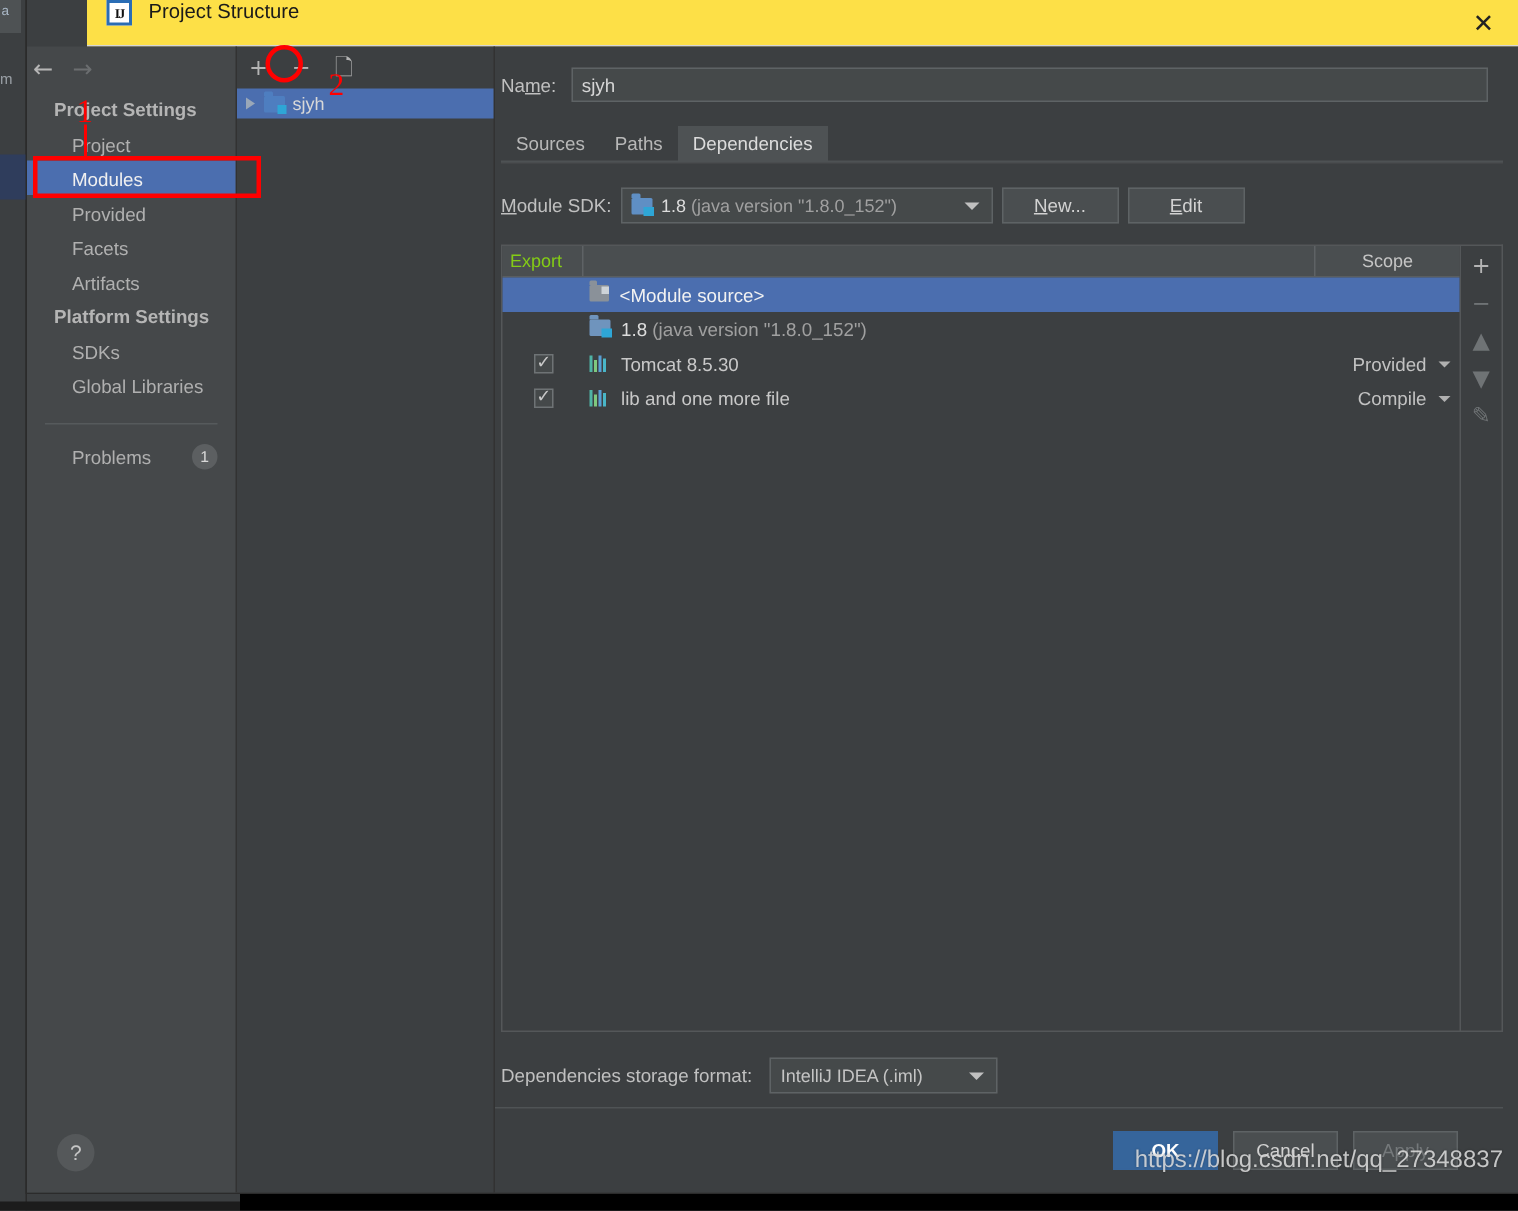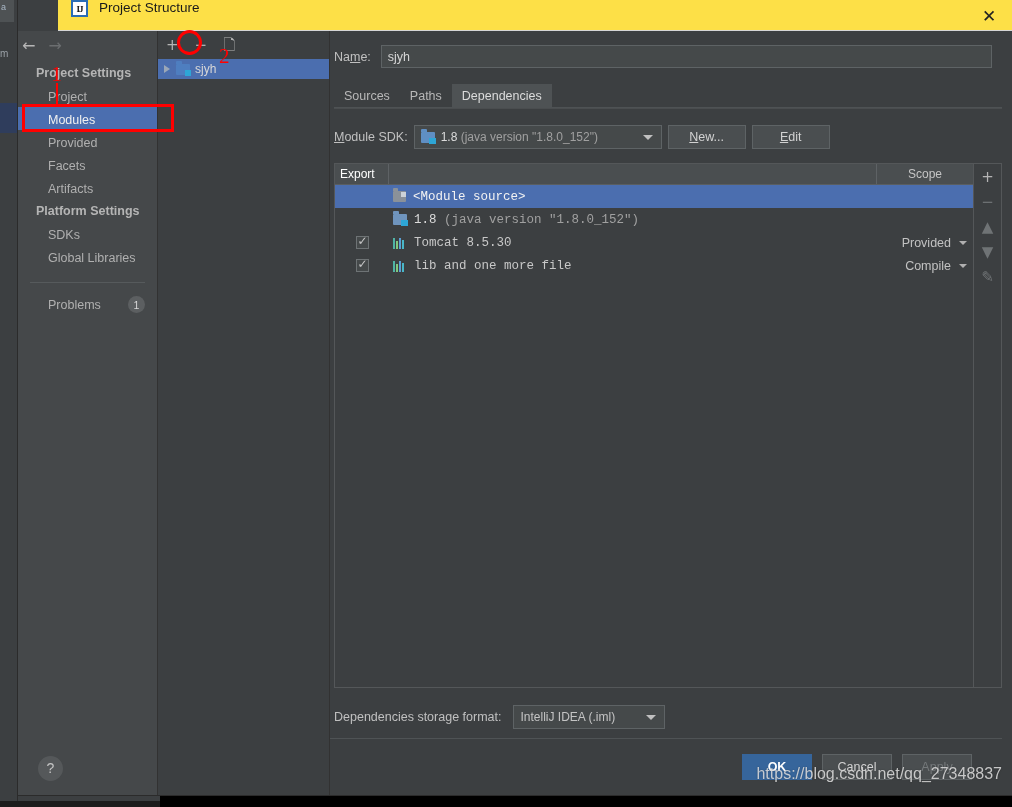--- a/index.html
+++ b/index.html
@@ -288,21 +288,21 @@
   }
   .table-main {
     flex: 1; border: 1px solid #545759; background: #3c3f41;
     display: flex; flex-direction: column; min-width: 0;
   }
   .thead {
     display: flex; height: 21px; background: #4a4e50;
     border-bottom: 1px solid #5a5e60; align-items: center;
   }
   .th-export {
-    width: 54px; font-size: 12px; color: #ffffff;
+    width: 54px; font-size: 12px; color: #84cc16;
     padding-left: 5px; border-right: 1px solid #5e6265;
     height: 100%; display: flex; align-items: center;
   }
   .th-mid { flex: 1; border-right: 1px solid #5e6265; height: 100%; }
   .th-scope {
     width: 96px; font-size: 12px; color: #c5c5c5;
     display: flex; align-items: center; justify-content: center;
     height: 100%;
   }
   .tbody { flex: 1; }
@@ -316,22 +316,22 @@
   .chk {
     width: 13px; height: 13px; background: #45494a;
     border: 1px solid #6e7375; position: relative;
   }
   .chk.on::after {
     content: "✓"; position: absolute;
     left: 1px; top: -3px; font-size: 12px; color: #c8c8c8;
     font-family: "DejaVu Sans", sans-serif;
   }
   .cell-name {
-    flex: 1; display: flex; align-items: center; gap: 7px;
-    padding-left: 2px; min-width: 0; font-family: Liberation Mono, monospace;
+    flex: 1; display: flex; gap: 7px;
+    padding-left: 2px; min-width: 0;
   }
   .cell-name .txt { font-size: 12.5px; color: #c8c8c8; white-space: nowrap; }
   .trow.selected .cell-name .txt { color: #f2f2f2; }
   .cell-name .txt b { color: #dcdcdc; font-weight: normal; }
   .cell-name .txt i { color: #a0a0a0; font-style: normal; }
   .cell-scope {
     width: 96px; display: flex; align-items: center;
     justify-content: flex-end; gap: 8px; padding-right: 6px;
   }
   .cell-scope .sc { font-size: 12.5px; color: #c2c2c2; }

